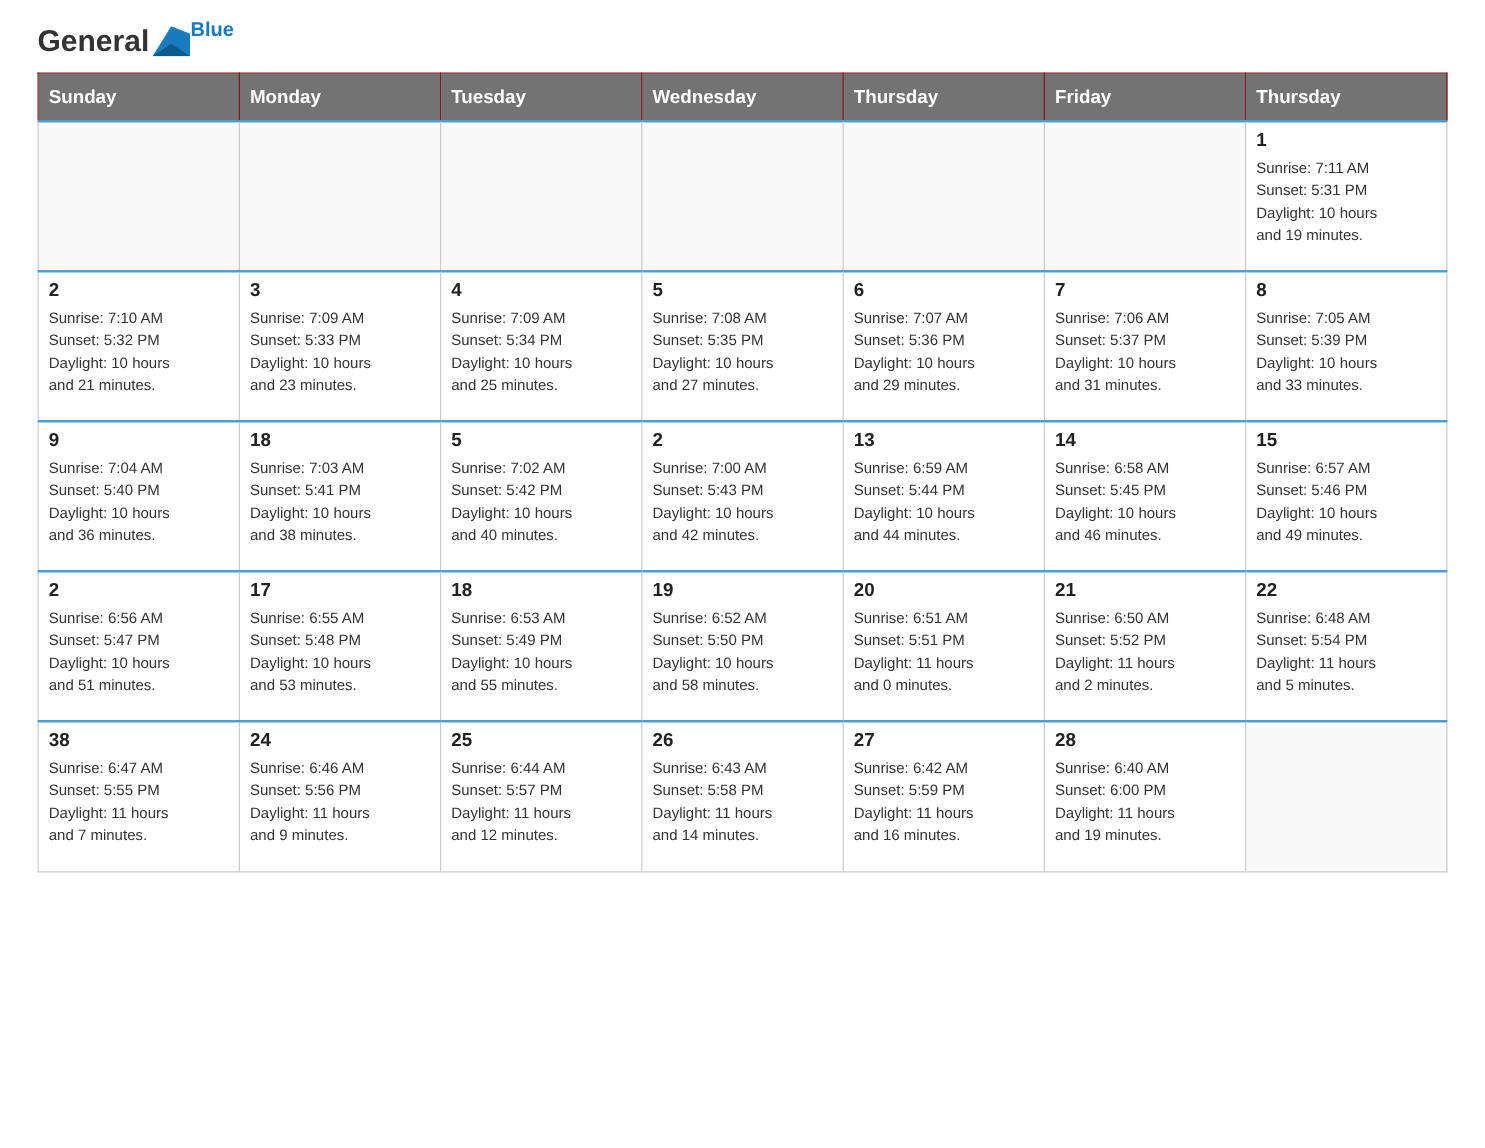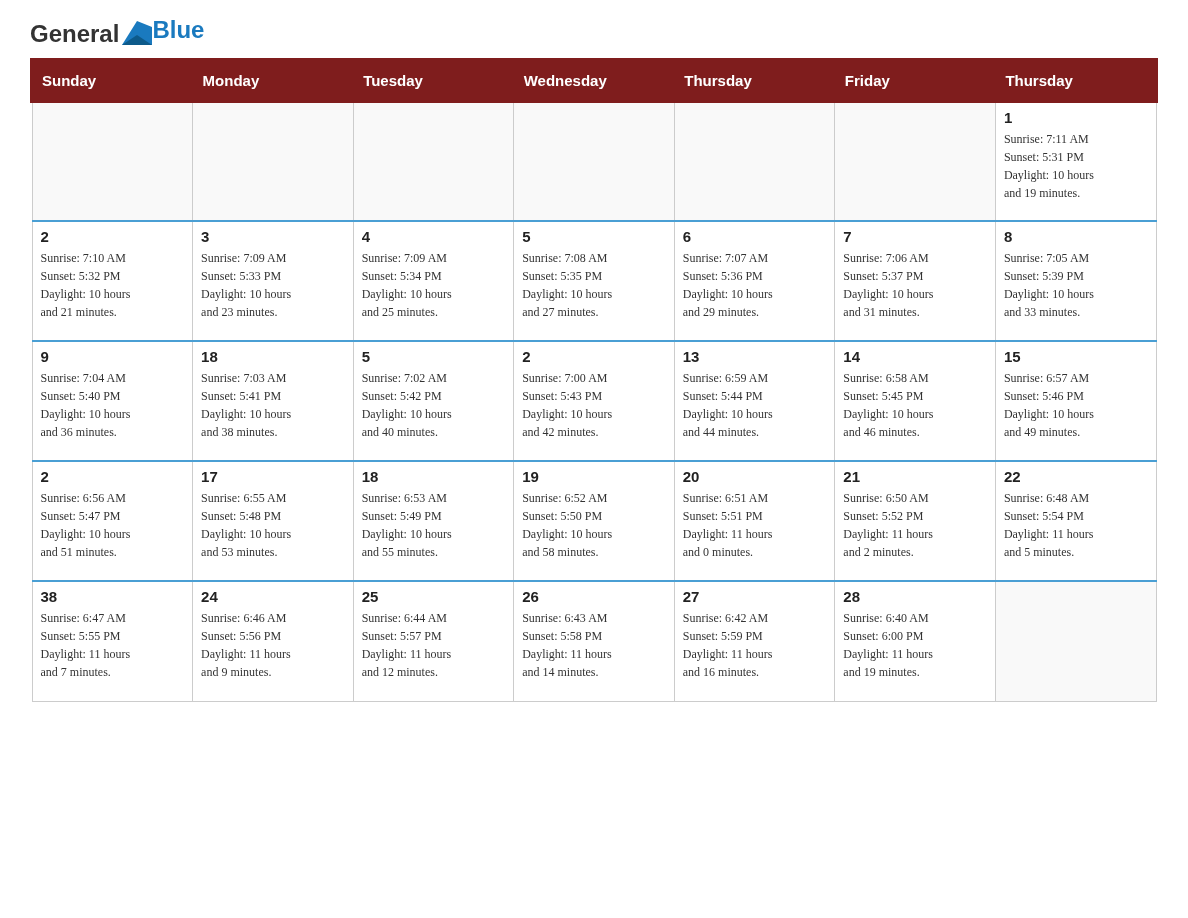--- a/index.html
+++ b/index.html
@@ -36,47 +36,46 @@
       font-size: 20px;
       color: #444;
       margin-top: 4px;
     }
     .calendar {
       width: 100%;
       border-collapse: collapse;
       margin-top: 10px;
     }
     .calendar th {
-      background-color: #7f1d1d;
+      background-color: #737373;
       color: #fff;
       padding: 10px 8px;
       font-size: 15px;
       font-weight: bold;
       text-align: left;
-      border: 4px solid #7f1d1d;
+      border: 1px solid #7f1d1d;
     }
     .calendar td {
       border: 1px solid #ccc;
       vertical-align: top;
       padding: 6px 8px;
       width: 14.28%;
       min-height: 110px;
       height: 120px;
     }
     .day-number {
       font-size: 15px;
       font-weight: bold;
       color: #222;
       margin-bottom: 4px;
     }
     .day-info {
       font-size: 12px;
       color: #333;
       line-height: 1.5;
-      font-family: Liberation Serif, serif;
     }
     .empty-cell {
       background: #f9f9f9;
     }
     .calendar tbody tr td {
       border-top: 2px solid #4a9fd4;
     }
   </style>
 </head>
 <body>
@@ -84,21 +83,21 @@
 <div class="header">
   <div class="logo">
   <div style="display:flex; flex-direction:row; align-items:flex-start;">
     <div style="display:flex; align-items:center;">
       <span style="font-size:24px; font-weight:bold; color:#333;">General</span>
       <svg width="30" height="24" viewBox="0 0 30 24" style="margin-left:3px; margin-top:-2px;">
         <polygon points="0,24 30,24 30,6 15,0" fill="#1a7abf"></polygon>
         <polygon points="0,24 15,14 30,24" fill="#0d5a8a"></polygon>
       </svg>
     </div>
-    <span style="font-size:24px; font-weight:bold; color:#1a7abf; margin-top:-4px;">Blue</span>
+    <span style="font-size:16px; font-weight:bold; color:#1a7abf; margin-top:-4px;">Blue</span>
   </div>
 </div>
   <div class="title-section">
     <div class="month-title"></div>
     <div class="location"></div>
   </div>
 </div>
 
 <table class="calendar">
   <thead>

